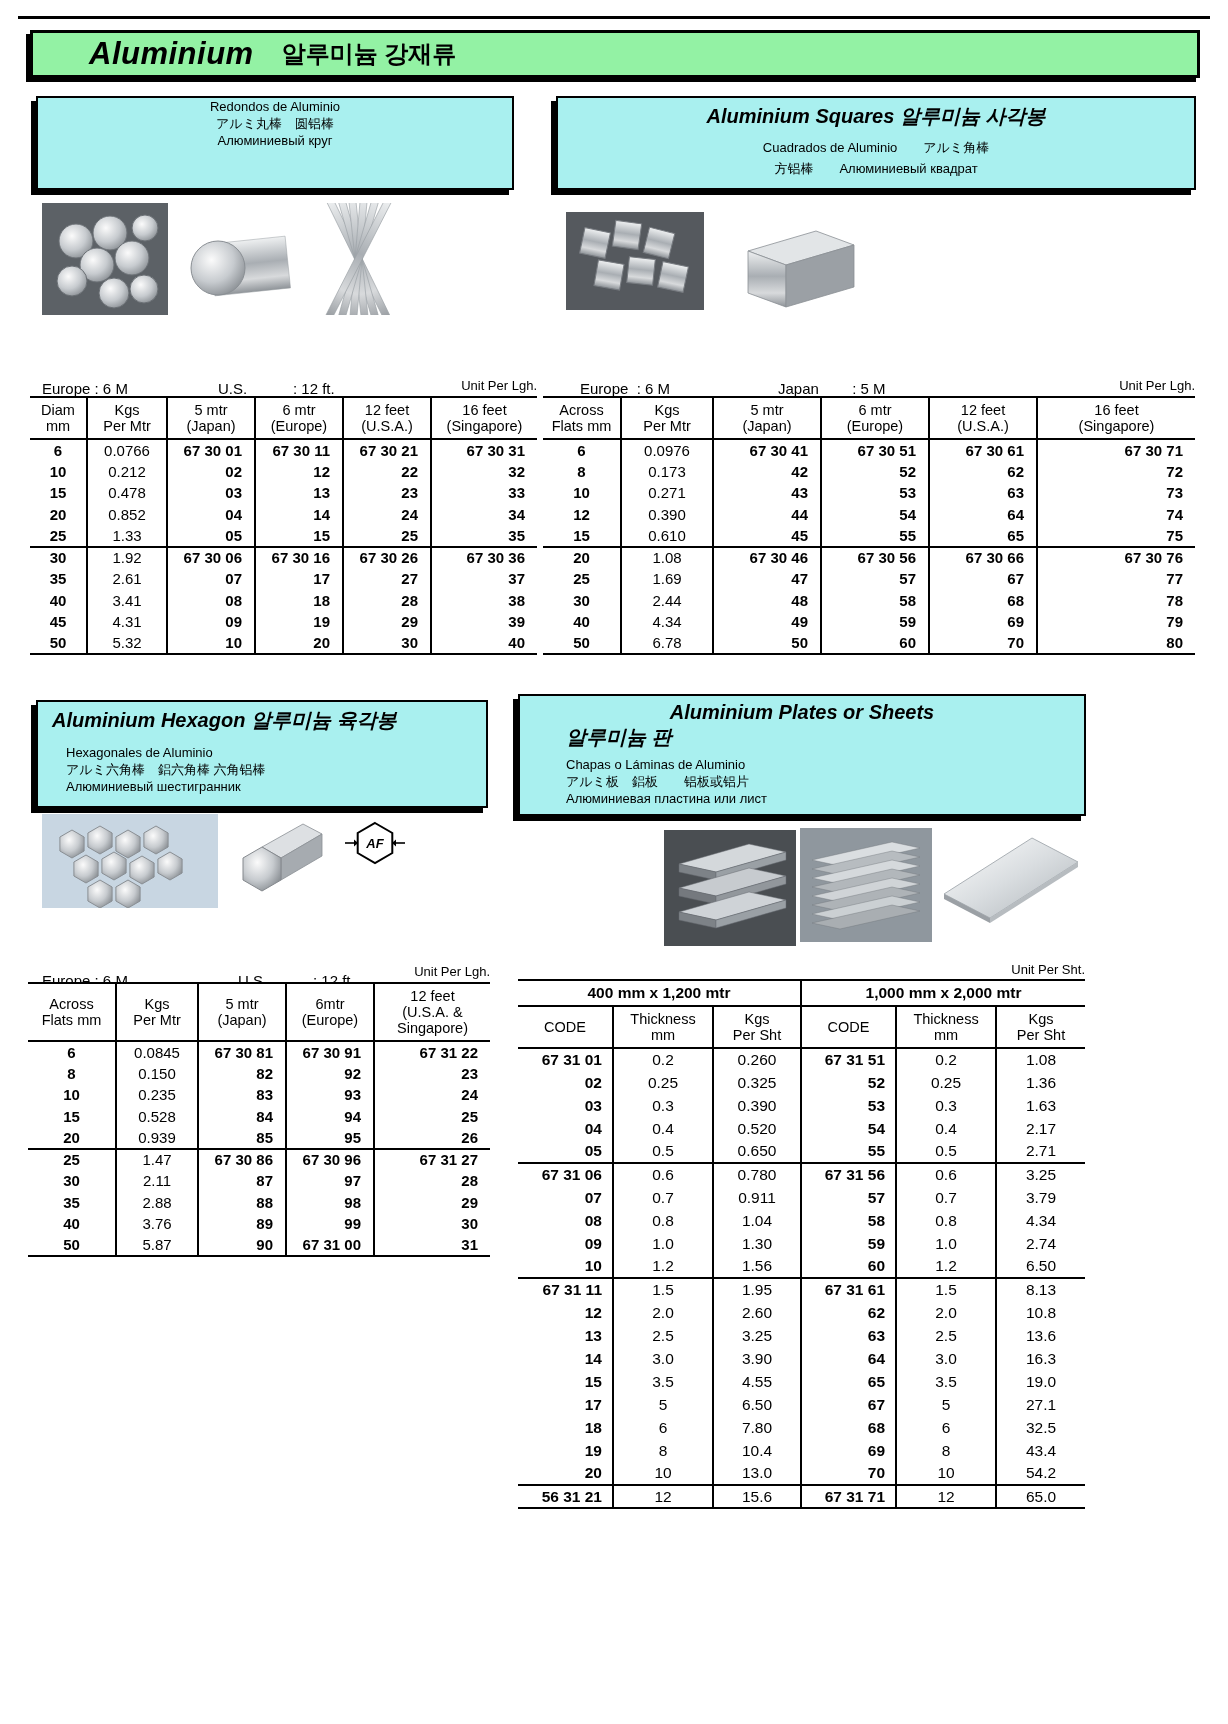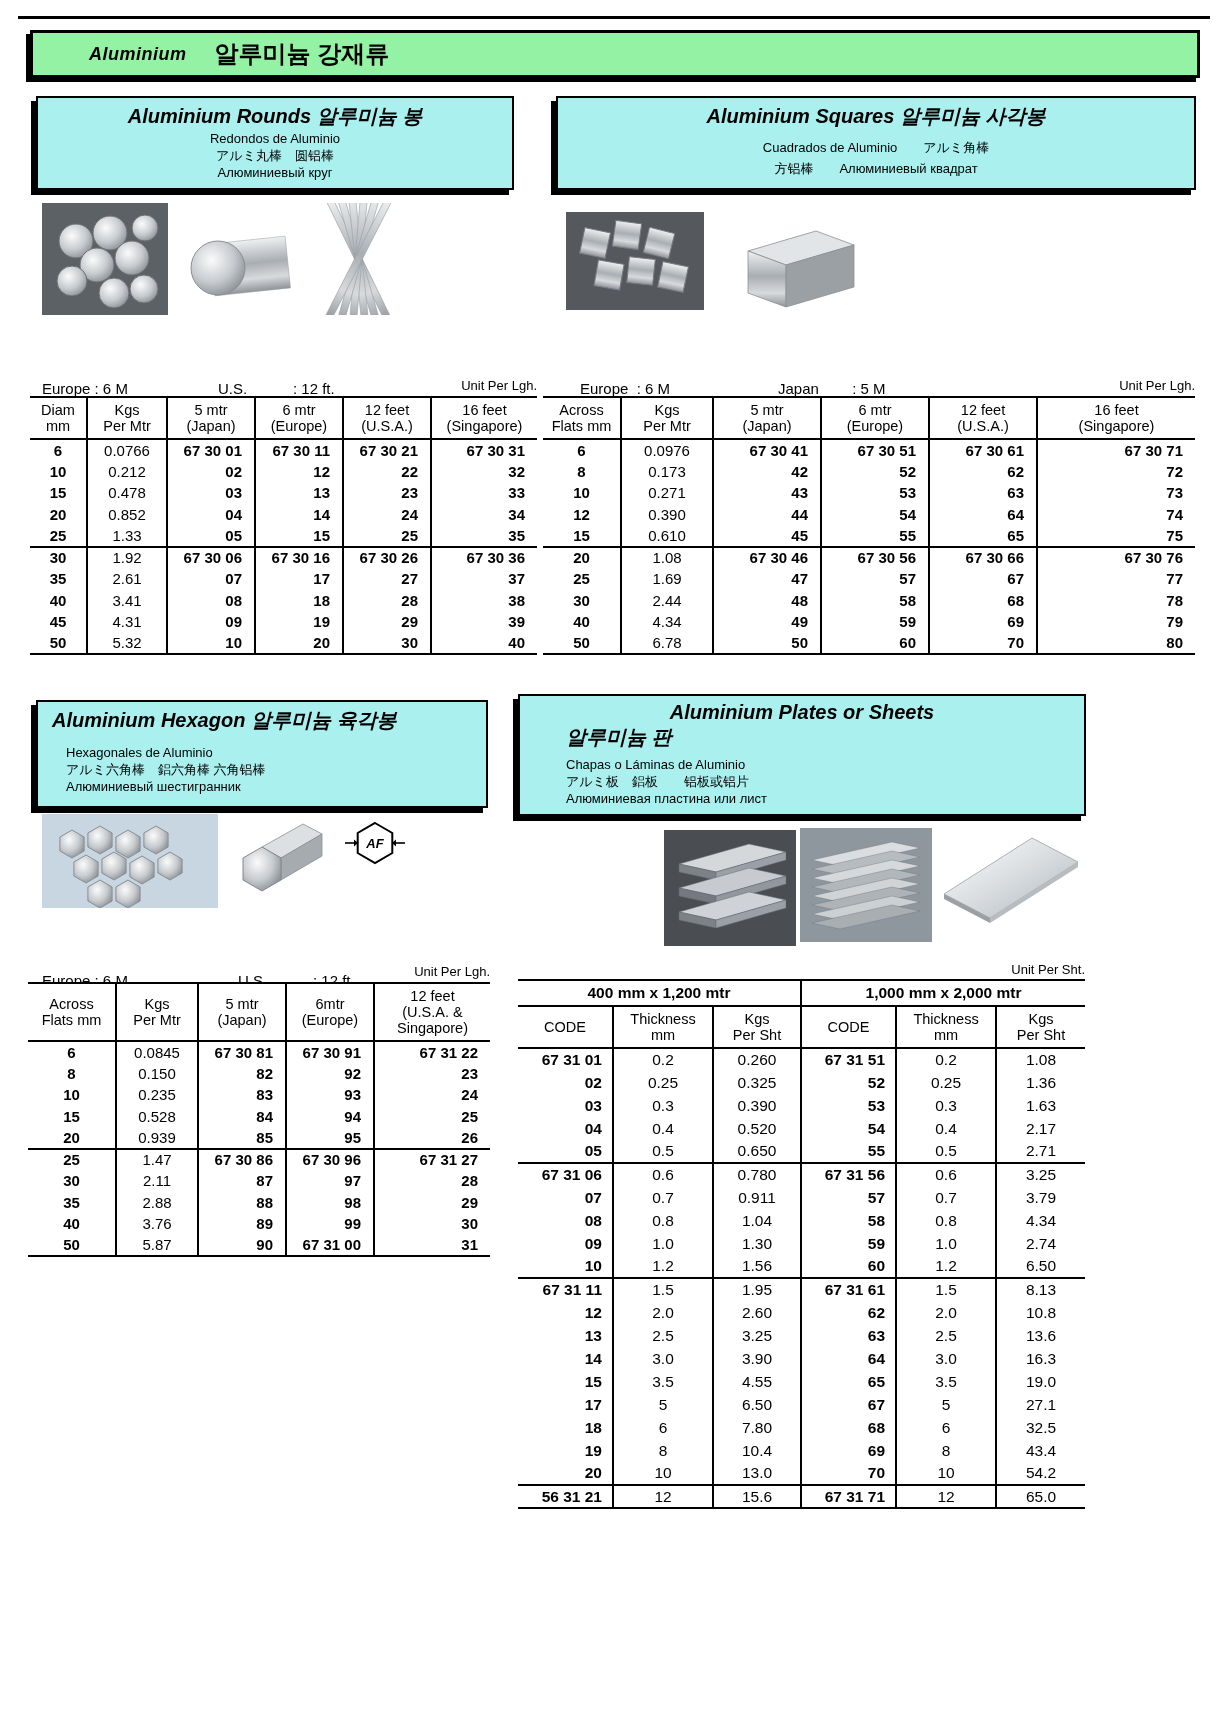--- a/index.html
+++ b/index.html
@@ -5,21 +5,21 @@
   * { margin:0; padding:0; box-sizing:border-box; }
   html,body { background:#fff; }
   body { font-family:"Liberation Sans","DejaVu Sans",sans-serif; color:#000; }
   .page { position:relative; width:1228px; height:1724px; background:#fff; overflow:hidden; }
   .abs { position:absolute; }
 
   .top-rule { background:#000; }
 
   .title-bar { background:#93f2a4; border:3px solid #000; box-shadow:-4px 4px 0 #000;
                display:flex; align-items:center; padding-left:56px; }
-  .title-bar .t-en { font-style:italic; font-weight:bold; font-size:18px; letter-spacing:.5px; }
+  .title-bar .t-en { font-style:italic; font-weight:bold; font-size:31px; letter-spacing:.5px; }
   .title-bar .t-kr { font-weight:bold; font-size:24px; margin-left:28px; }
 
   .sec-hdr { background:#a9f0ef; border:2px solid #000; box-shadow:-5px 5px 0 #000; text-align:center; }
   .sec-title { font-weight:bold; font-style:italic; font-size:20px; padding-top:5px; }
   .sec-sub { font-size:13px; line-height:17px; }
   .left-al { text-align:left; }
 
   .len-text { font-size:15px; line-height:25px; white-space:pre; }
   .unit-lbl { font-size:13px; text-align:right; }
   .photo-lbl { font-size:13px; text-align:center; }
@@ -72,21 +72,20 @@
   </svg>
 
   <div class="top-rule abs" style="left:18px;top:16px;width:1192px;height:3px;"></div>
 
   <div class="title-bar abs" style="left:30px;top:30px;width:1170px;height:48px;">
     <span class="t-en">Aluminium</span>
     <span class="t-kr">알루미늄  강재류</span>
   </div>
 
   <div class="sec-hdr abs" style="left:36px;top:96px;width:478px;height:94px;">
-    <div class="sec-title">Aluminium Rounds  알루미늄 봉</div>
     <div class="sec-sub">Redondos de Aluminio</div>
     <div class="sec-sub">アルミ丸棒　圆铝棒</div>
     <div class="sec-sub">Алюминиевый круг</div>
   </div>
 
   <div class="photo abs" style="left:42px;top:203px;width:126px;height:112px;">
     <svg viewBox="0 0 126 112">
       <rect width="126" height="112" fill="#5c6166"></rect>
       <circle cx="34" cy="38" r="17" fill="url(#gRad)" stroke="#6b7075"></circle>
       <circle cx="68" cy="30" r="17" fill="url(#gRad)" stroke="#6b7075"></circle>

